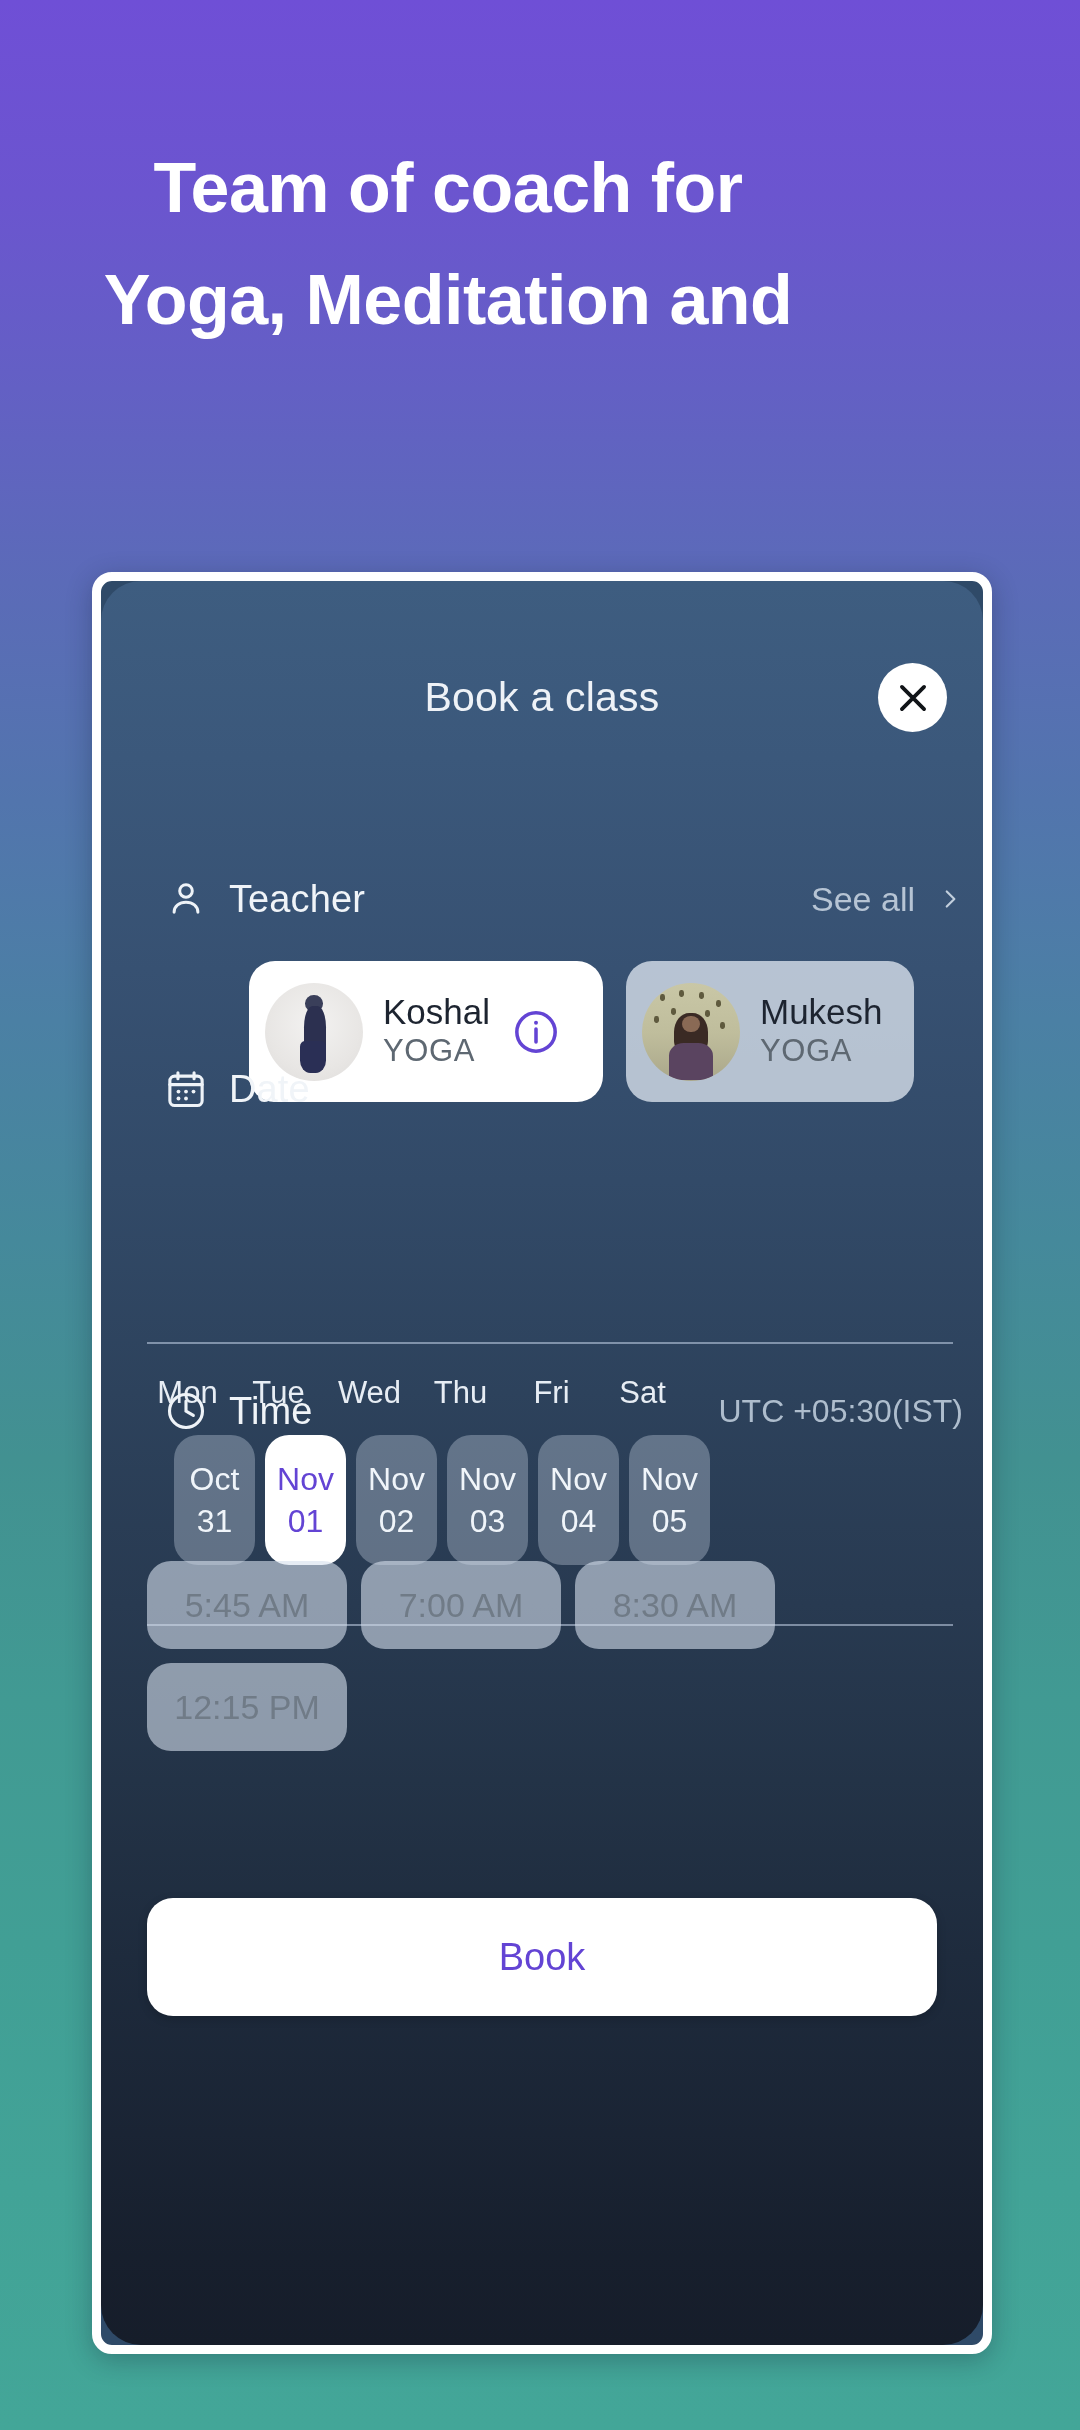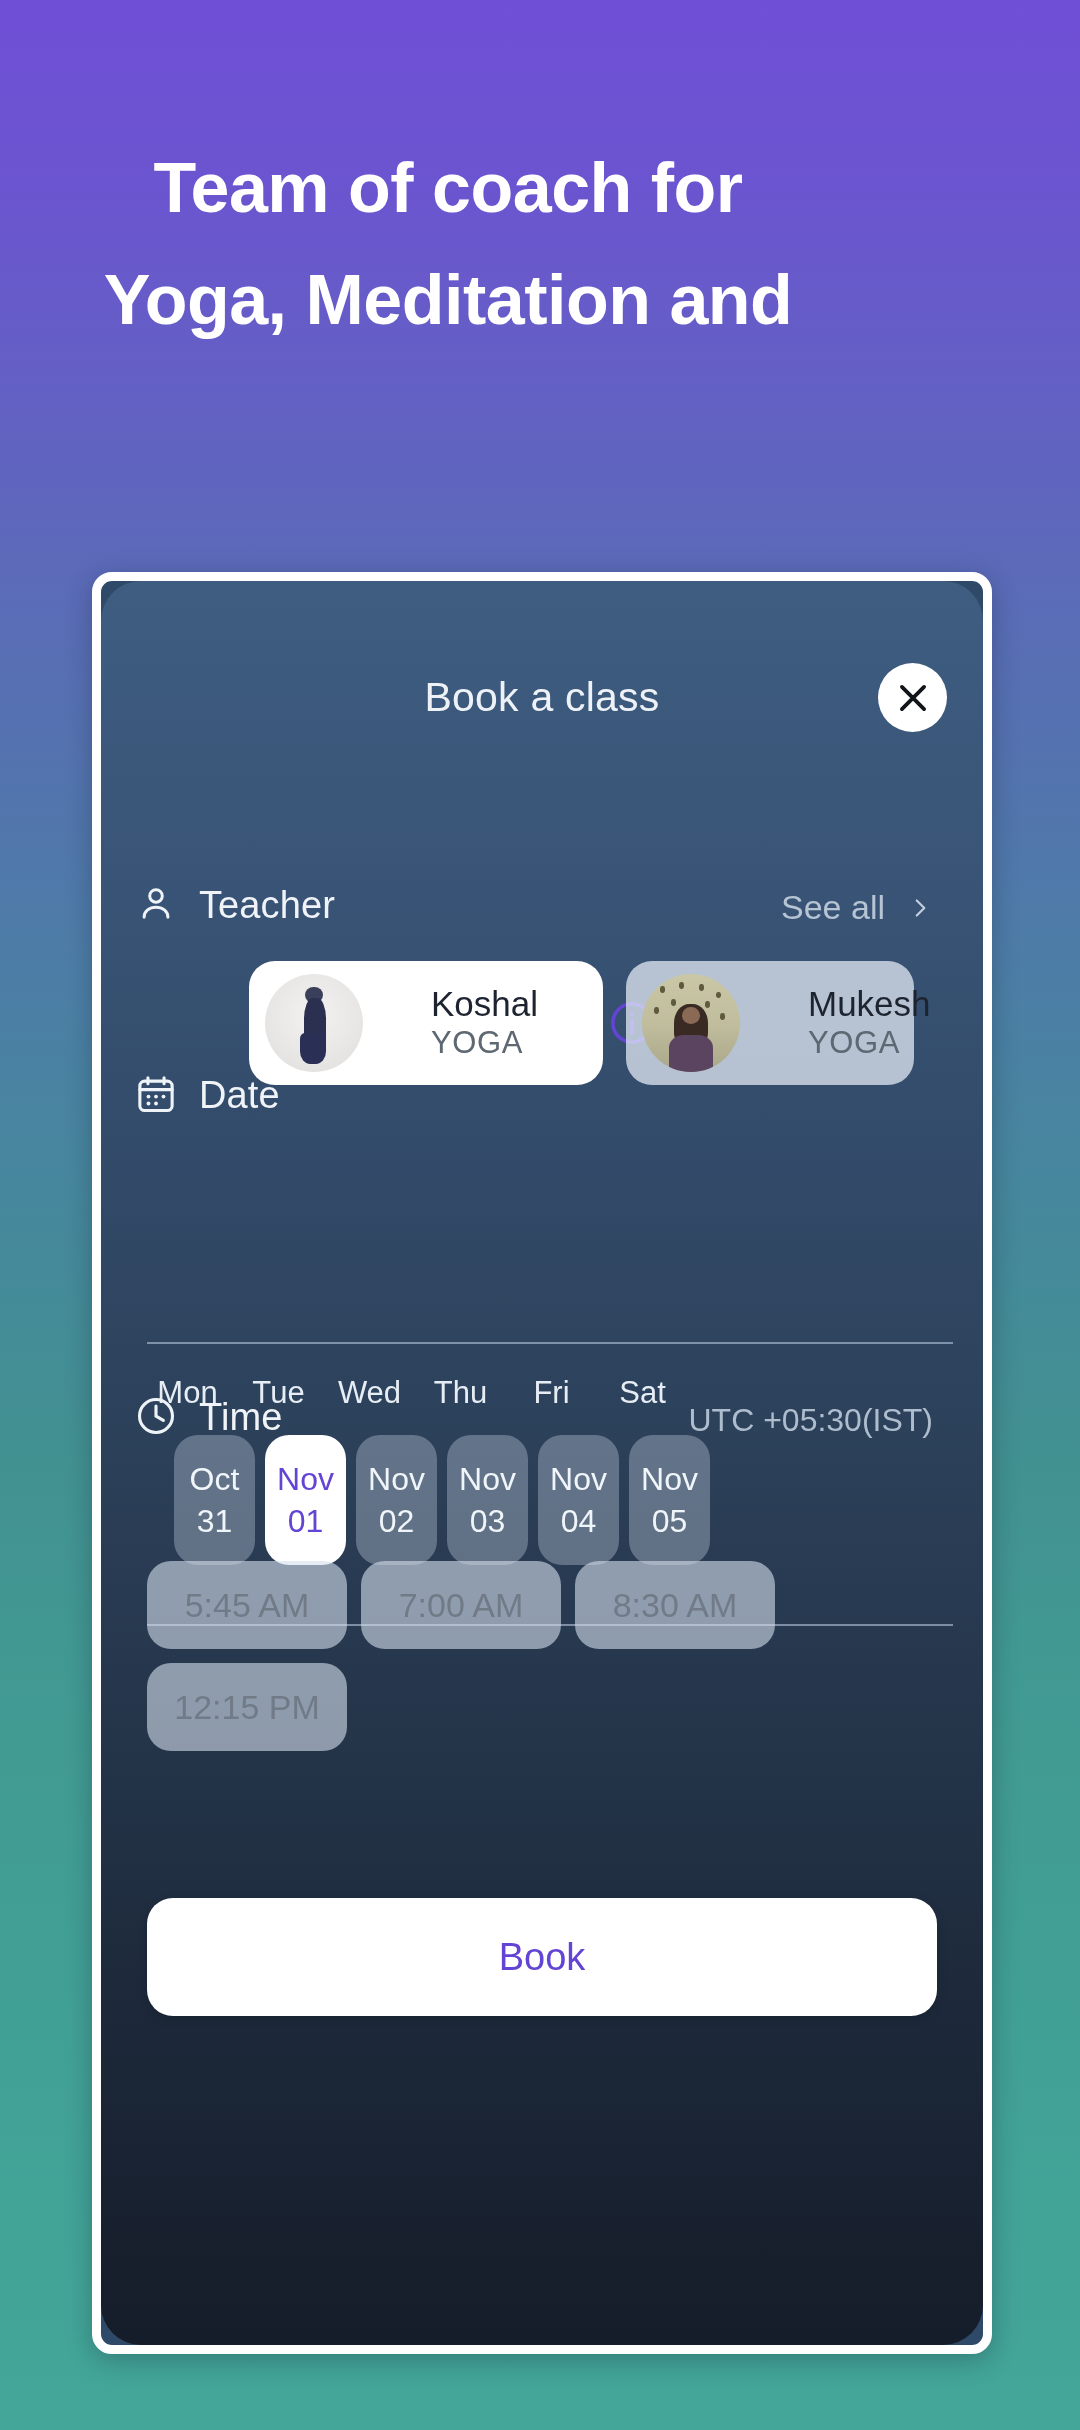--- a/index.html
+++ b/index.html
@@ -108,25 +108,25 @@
     background: #ffffff;
     display: flex;
     align-items: center;
     justify-content: center;
     cursor: pointer;
   }
 
   
   .section-head {
     position: absolute;
-    left: 32px;
+    left: 62px;
     width: 800px;
     height: 56px;
     display: flex;
-    align-items: flex-end;
+    align-items: center;
   }
   .section-icon {
     width: 46px;
     height: 46px;
     flex: 0 0 46px;
     display: flex;
     align-items: center;
     justify-content: center;
   }
   .section-label {
@@ -155,25 +155,24 @@
   #teacher-row {
     position: absolute;
     top: 380px;
     left: 148px;
     display: flex;
     gap: 23px;
   }
   .teacher-card {
     display: flex;
     align-items: center;
-    height: 124px;
+    height: 141px;
     border-radius: 26px;
     padding: 0 30px 0 16px;
     cursor: pointer;
-    gap: 48px;
   }
   .teacher-card.selected { background: #ffffff; width: 354px; }
   .teacher-card.unselected { background: rgba(233,240,248,0.72); width: 288px; }
 
   .t-avatar {
     width: 98px; height: 98px;
     flex: 0 0 98px;
     border-radius: 50%;
     overflow: hidden;
     position: relative;

